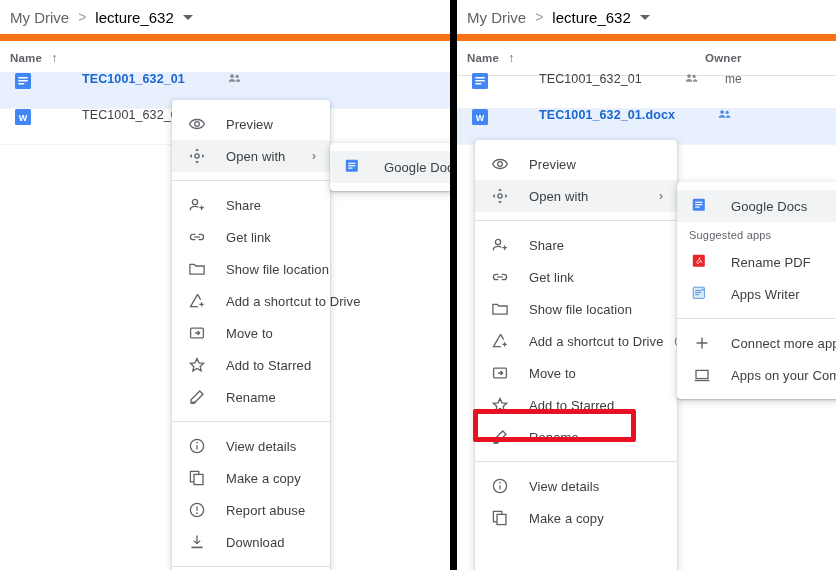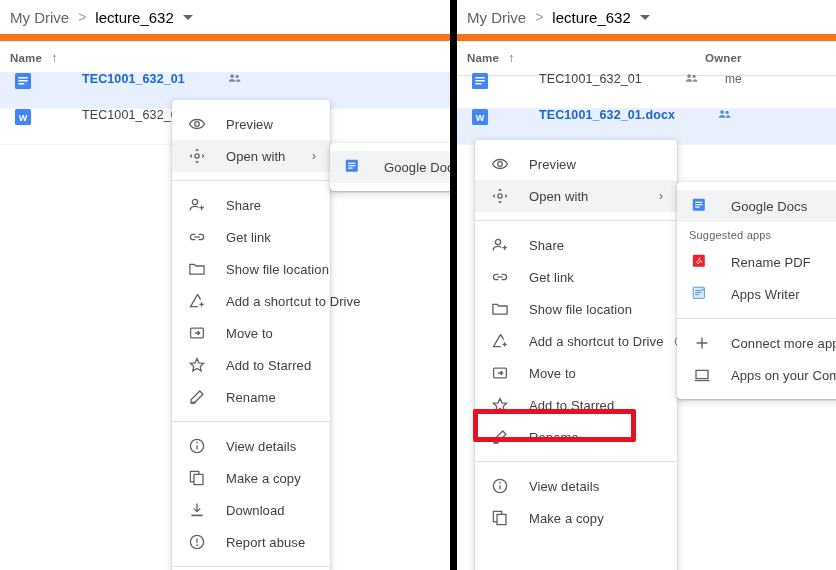--- a/index.html
+++ b/index.html
@@ -248,36 +248,36 @@
             <rect x="3.4" y="3.4" width="8.4" height="10.4"></rect>
             <rect x="7" y="6.4" width="9" height="10.2" fill="#fff"></rect>
           </svg>
       </span>
       <span class="mi-lb">Make a copy</span>
     </div>
 
     <div class="mi">
       <span class="mi-ic">
         <svg viewBox="0 0 20 20" width="20" height="20" fill="none" stroke="#5f6368" stroke-width="1.3">
-            <path d="M10 3.6v7.8M6.8 8.6l3.2 3 3.2-3"></path>
-            <path d="M4.4 15.4h11.2" stroke-width="1.7"></path>
-          </svg>
-      </span>
-      <span class="mi-lb">Download</span>
-    </div>
-
-    <div class="mi">
-      <span class="mi-ic">
-        <svg viewBox="0 0 20 20" width="20" height="20" fill="none" stroke="#5f6368" stroke-width="1.3">
             <circle cx="10" cy="10" r="6.6"></circle>
             <path d="M10 6.4v4.4"></path>
             <circle cx="10" cy="13.2" r=".85" fill="#5f6368" stroke="none"></circle>
           </svg>
       </span>
       <span class="mi-lb">Report abuse</span>
+    </div>
+
+    <div class="mi">
+      <span class="mi-ic">
+        <svg viewBox="0 0 20 20" width="20" height="20" fill="none" stroke="#5f6368" stroke-width="1.3">
+            <path d="M10 3.6v7.8M6.8 8.6l3.2 3 3.2-3"></path>
+            <path d="M4.4 15.4h11.2" stroke-width="1.7"></path>
+          </svg>
+      </span>
+      <span class="mi-lb">Download</span>
     </div>
 
     <div class="msep"></div>
 
   </div>
 
   <div class="menu" id="left-submenu" style="left:330px;top:143px;width:125px;">
     <div class="mi hl">
       <span class="mi-ic">
         <svg viewBox="0 0 20 20" width="16" height="16" style="margin-top:2px">

